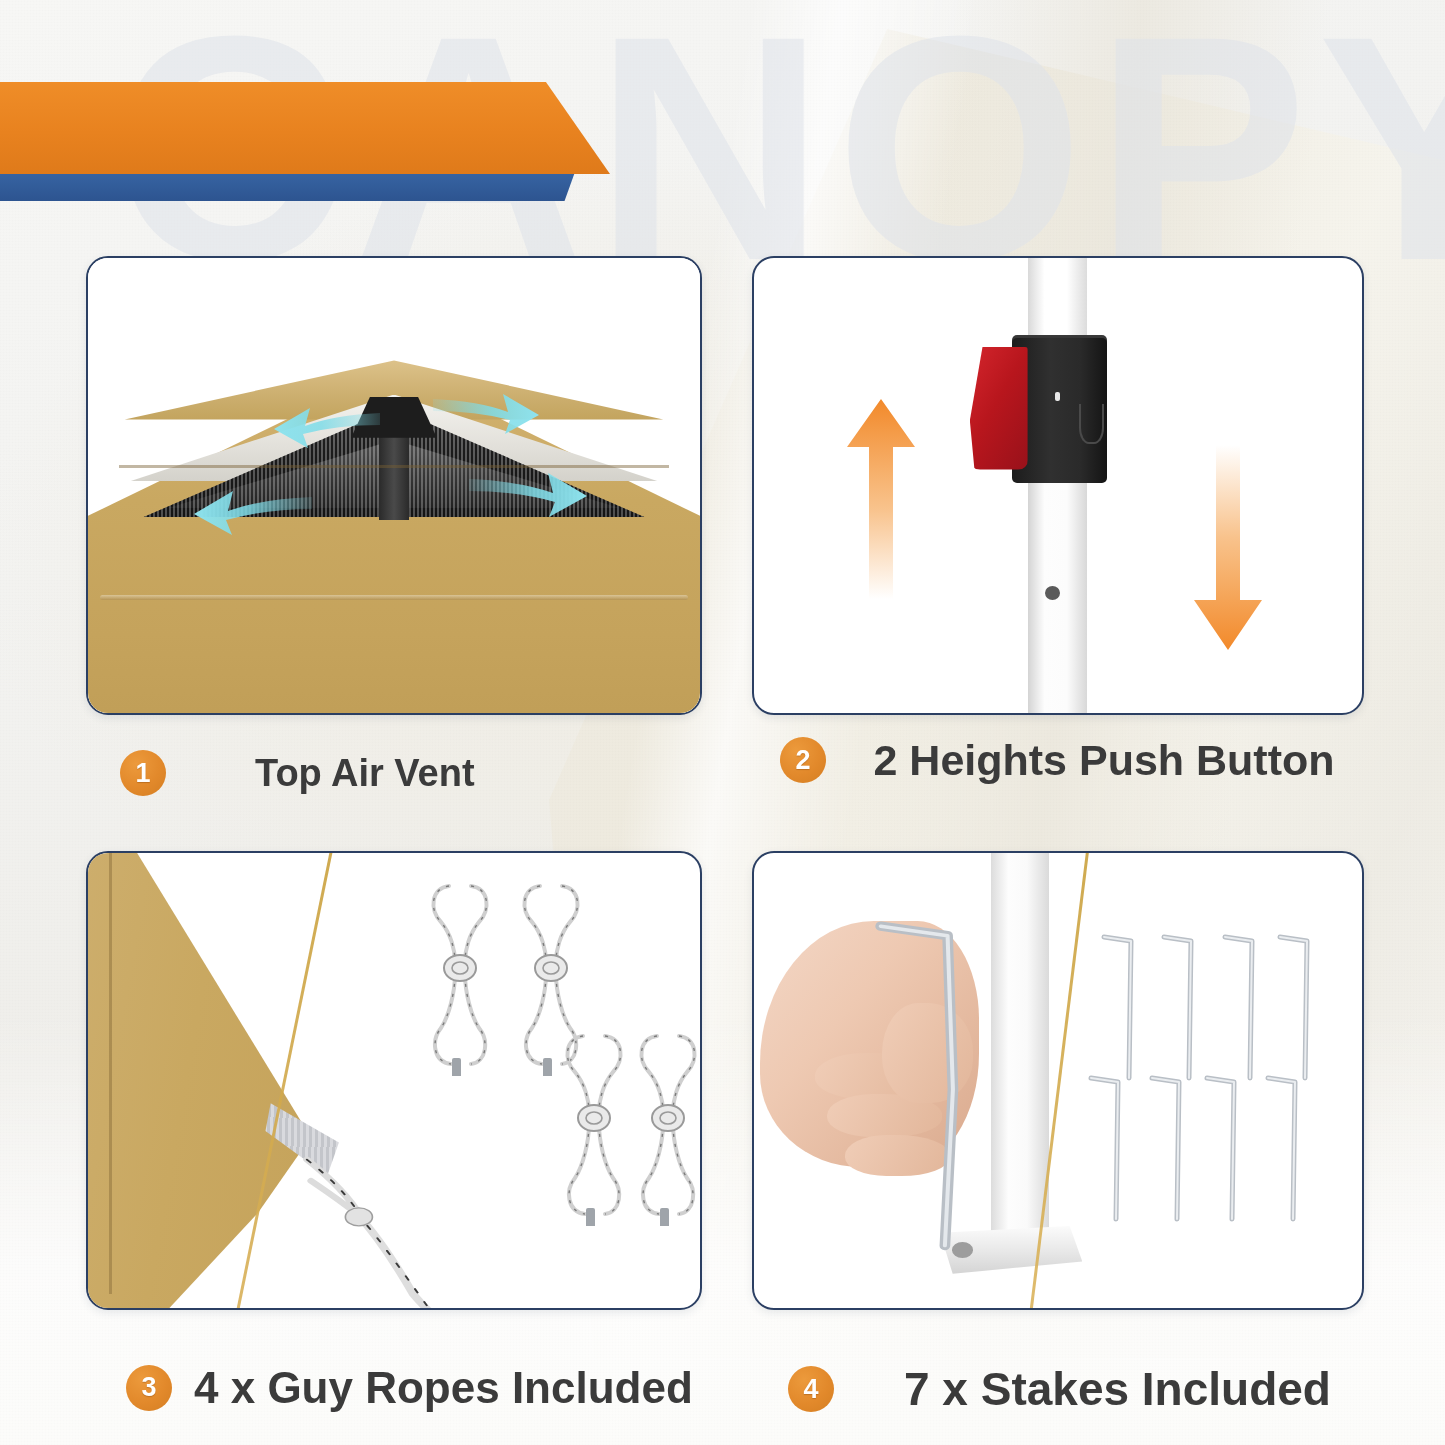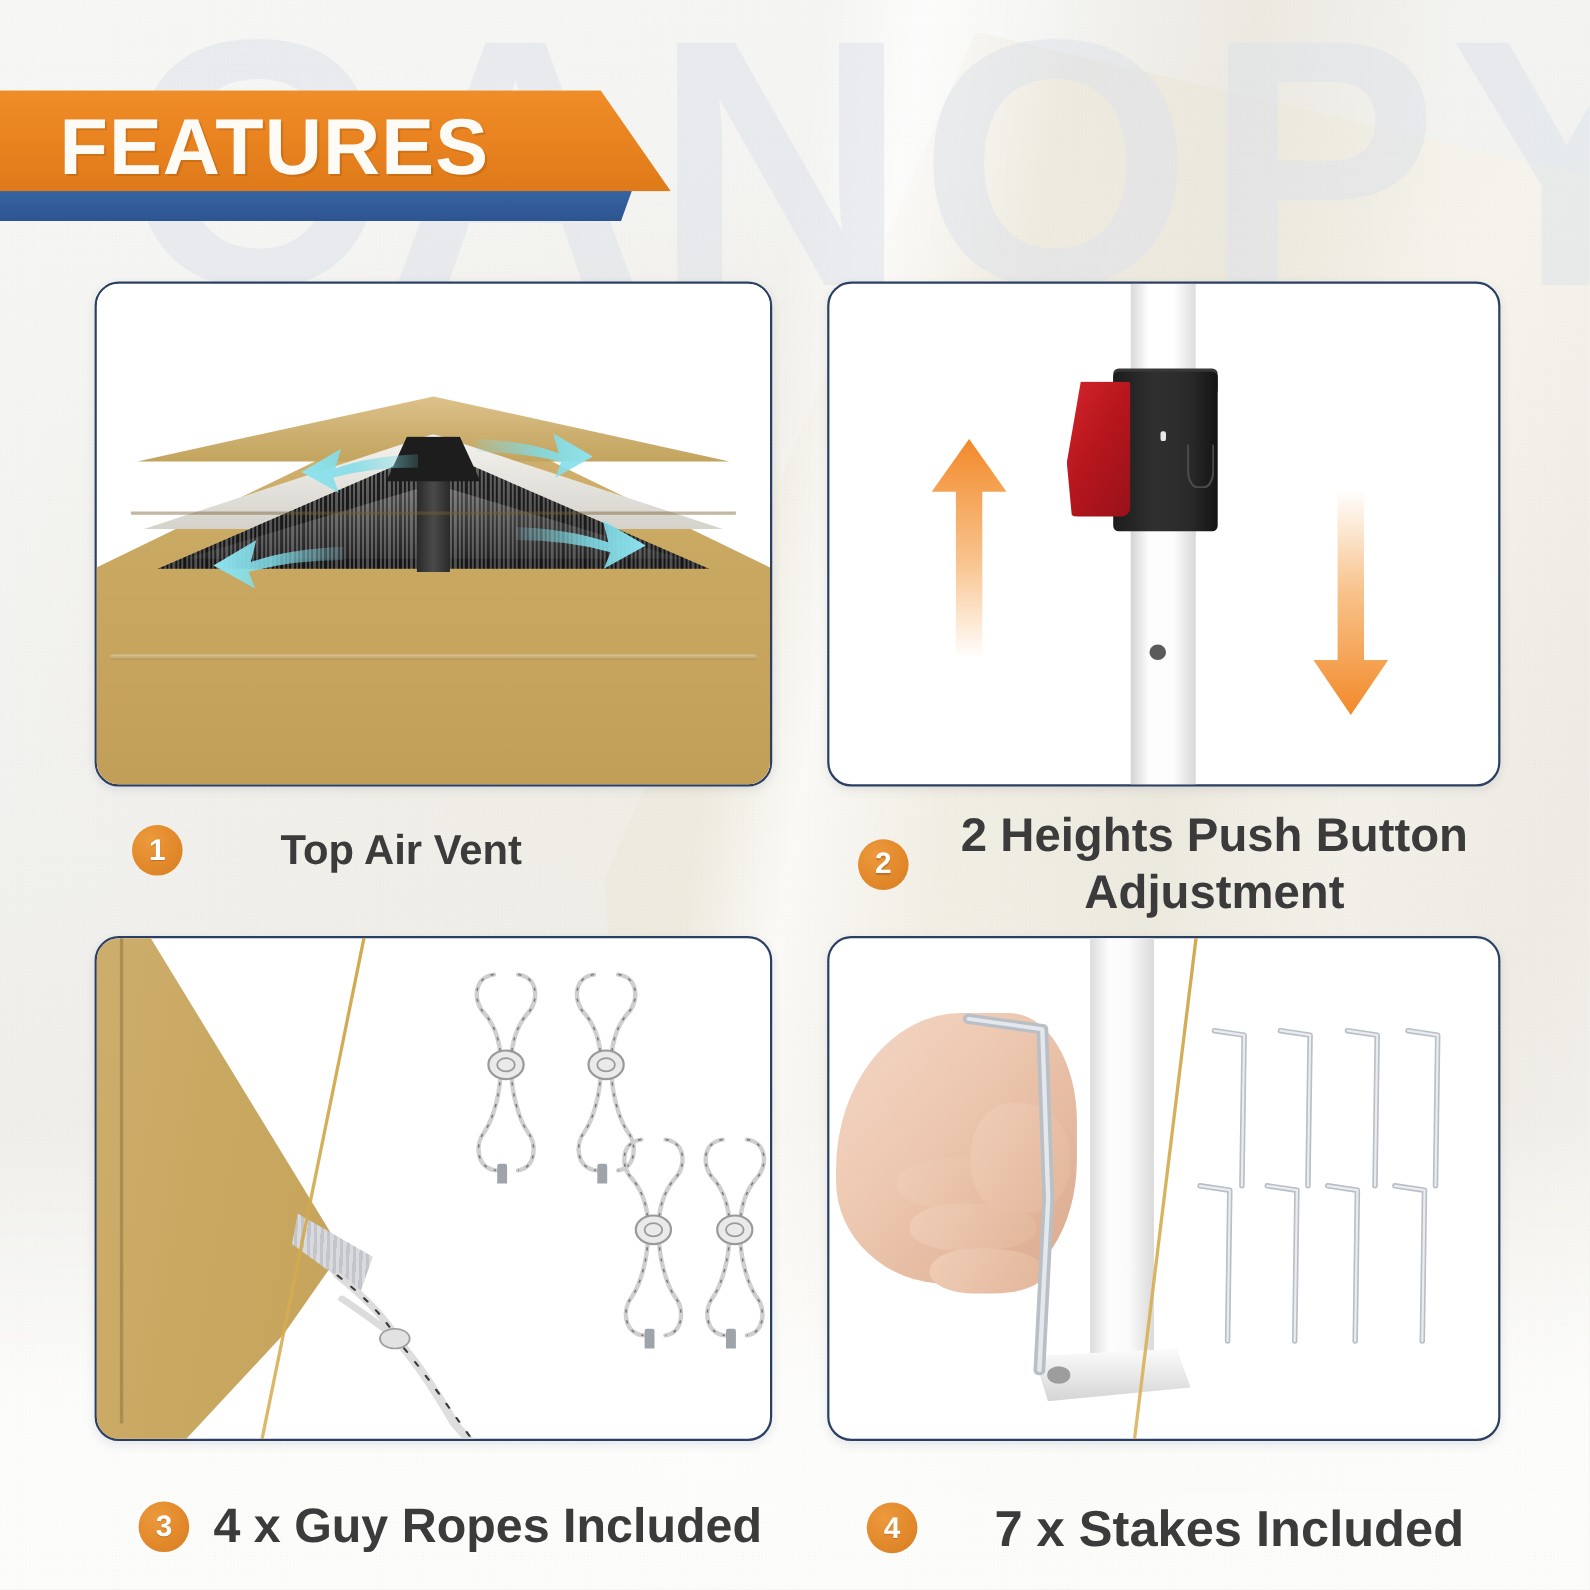--- a/index.html
+++ b/index.html
@@ -182,21 +182,20 @@
   <div class="bg-diag2"></div>
   <div class="bg-lowsheen"></div>
   <div class="bg-grain"></div>
 </div>
 
 <div id="watermark">CANOPY</div>
 
 <div id="banner">
   <div class="banner-blue"></div>
   <div class="banner-orange"></div>
-  <div class="banner-text">FEATURES</div>
 </div>
 
 <div class="panel" id="panel1">
   <div class="p1-sky"></div>
   <div class="p1-canopy"></div>
   <div class="p1-peakridge"></div>
   <div class="p1-white-flap"></div>
   <div class="p1-mesh"></div>
   <div class="p1-mesh-shade"></div>
   <div class="p1-center"></div>
@@ -457,21 +456,20 @@
 
 <div class="caption" id="cap1">
   <div class="badge">1</div>
   <div class="cap-text">Top Air Vent</div>
 </div>
 
 <div class="caption" id="cap2">
   <div class="badge">2</div>
   <div class="cap-text">
     <div>2 Heights Push Button</div>
-    <div>Adjustment</div>
   </div>
 </div>
 
 <div class="caption" id="cap3">
   <div class="badge">3</div>
   <div class="cap-text">4 x Guy Ropes Included</div>
 </div>
 
 <div class="caption" id="cap4">
   <div class="badge">4</div>

